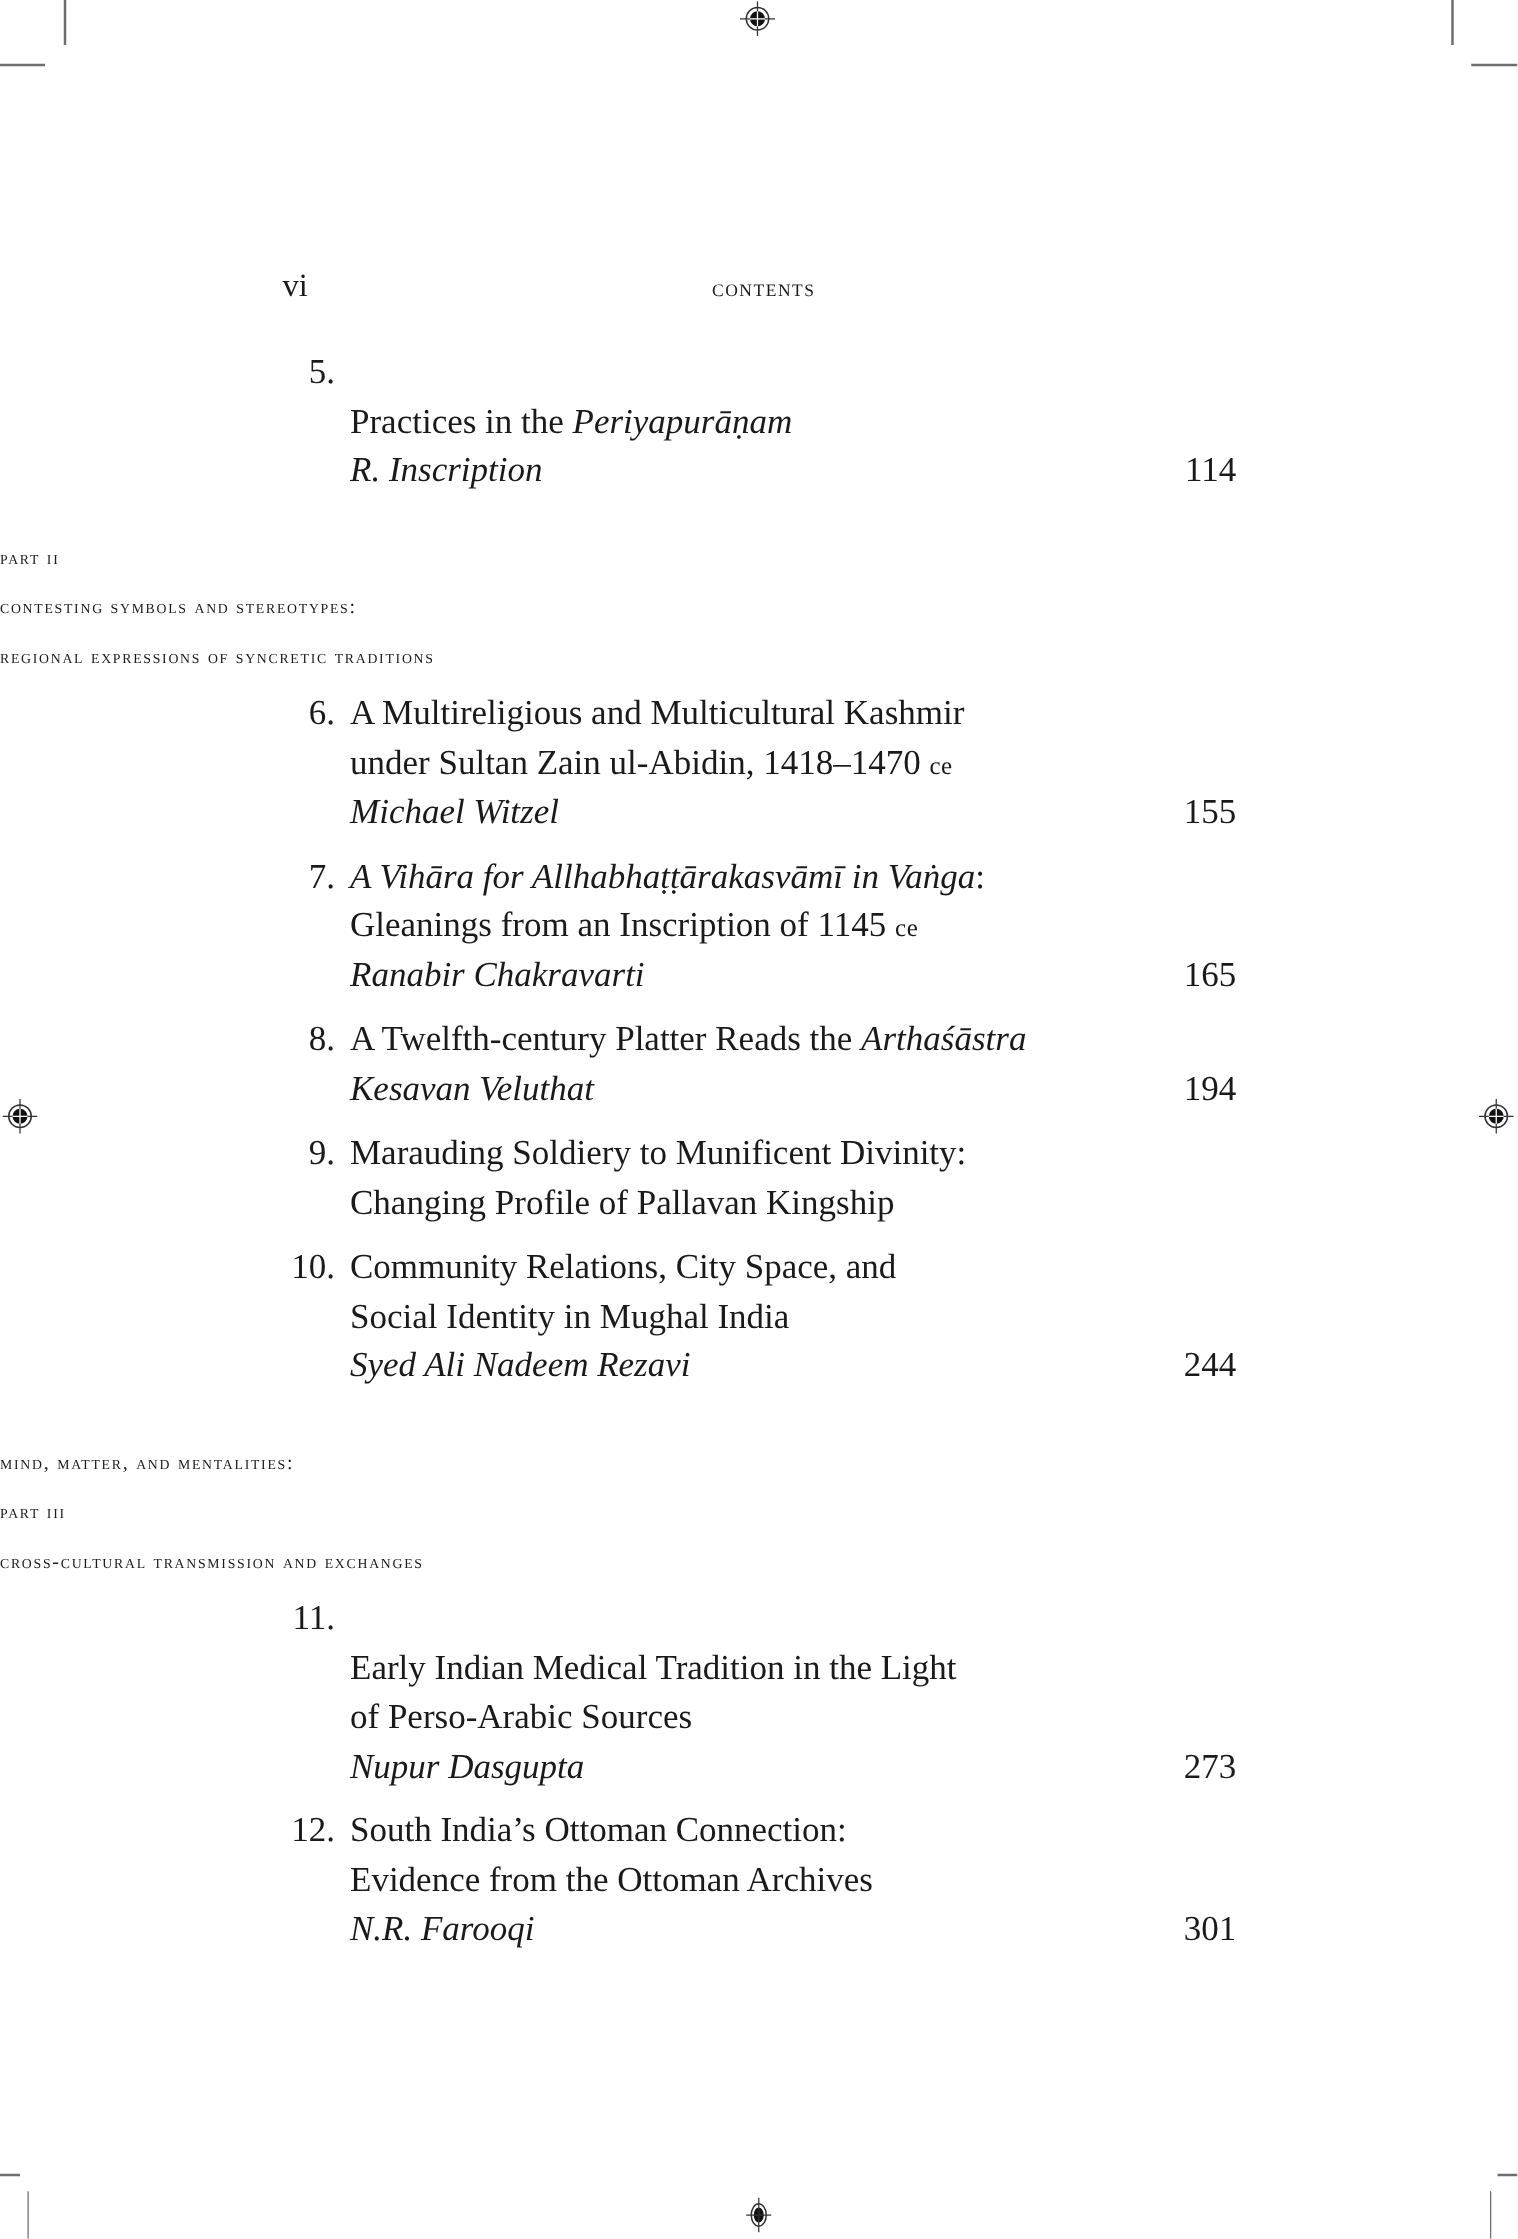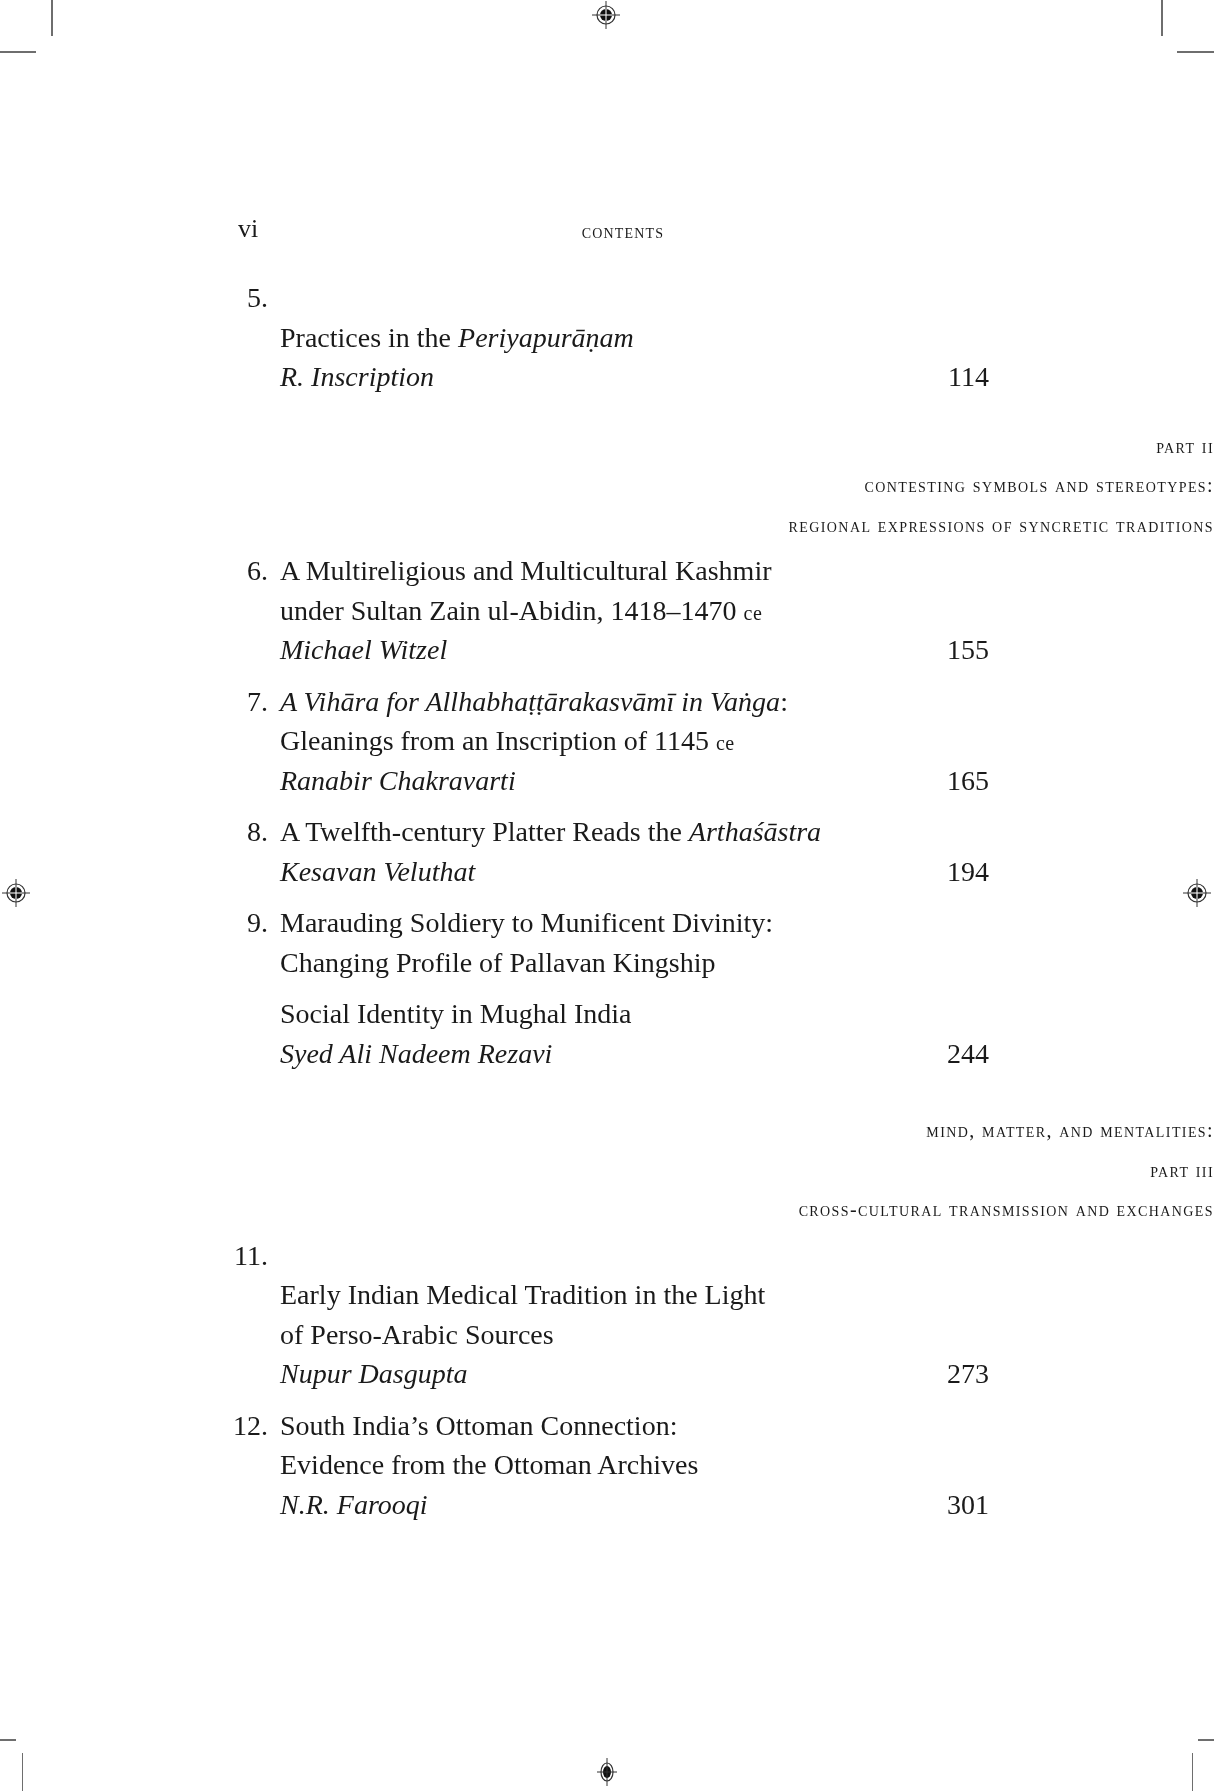--- a/index.html
+++ b/index.html
@@ -3,33 +3,33 @@
 <meta charset="utf-8">
 <style>
   html, body { margin: 0; padding: 0; background: #ffffff; }
   body {
     width: 1214px; height: 1791px; position: relative; overflow: hidden;
     font-family: "Liberation Serif", "DejaVu Serif", serif; color: #1a1a1a;
   }
   .crop { position: absolute; background: #6e6e6e; }
   .reg { position: absolute; width: 28px; height: 28px; }
   .reg svg { display: block; }
-  .running-head { position: absolute; top: 212px; left: 16px; width: 990px; height: 34px; }
+  .running-head { position: absolute; top: 212px; left: 4px; width: 990px; height: 34px; }
   .folio { position: absolute; left: 222px; top: 0; font-size: 26px; line-height: 34px; }
   .rh-title { position: absolute; left: 0; width: 1214px; text-align: center; top: 2px;
               font-size: 20px; letter-spacing: 1.2px; line-height: 34px; font-variant: small-caps; text-transform: lowercase; }
   .toc { position: absolute; left: 0; top: 278px; width: 1214px; }
   .entry { position: relative; margin-bottom: 12px; }
   .line { position: relative; height: 39.5px; font-size: 28px; line-height: 39.5px; }
   .num { position: absolute; right: calc(1214px - 268px); text-align: right; white-space: nowrap; }
   .text { position: absolute; left: 280px; white-space: nowrap; }
   .page { position: absolute; right: calc(1214px - 989px); text-align: right; }
   .it { font-style: italic; }
   .sc { font-size: 20px; letter-spacing: 0.5px; }
-  .part { text-align: right; font-size: 20px; letter-spacing: 1.4px; line-height: 39.5px; font-variant: small-caps; text-transform: lowercase; }
+  .part { text-align: left; font-size: 16px; letter-spacing: 1.4px; line-height: 39.5px; font-variant: small-caps; text-transform: lowercase; }
   .part-block { margin-top: 30px; margin-bottom: 6px; }
 </style>
 </head>
 <body>
 
 <div class="crop" style="left:51px; top:0; width:2px; height:36px;"></div>
 <div class="crop" style="left:0; top:51px; width:36px; height:2px;"></div>
 <div class="crop" style="left:1161px; top:0; width:2px; height:36px;"></div>
 <div class="crop" style="left:1177px; top:51px; width:37px; height:2px;"></div>
 <div class="crop" style="left:0; top:1739px; width:16px; height:2px;"></div>
@@ -146,20 +146,24 @@
       <span class="num">9.</span>
       <span class="text">Marauding Soldiery to Munificent Divinity:</span>
     </div>
     <div class="line">
       <span class="text">Changing Profile of Pallavan Kingship</span>
     </div>
   </div>
 
   <div class="entry">
     <div class="line">
+      <span class="num">10.</span>
+      <span class="text">Community Relations, City Space, and</span>
+    </div>
+    <div class="line">
       <span class="text">Social Identity in Mughal India</span>
     </div>
     <div class="line">
       <span class="text it">Syed Ali Nadeem Rezavi</span>
       <span class="page">244</span>
     </div>
   </div>
 
   <div class="part-block" style="margin-top:38px;">
     <div class="part">MIND, MATTER, AND MENTALITIES:</div>

